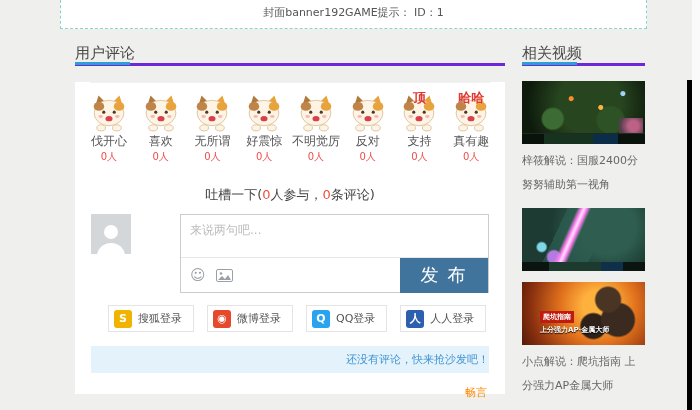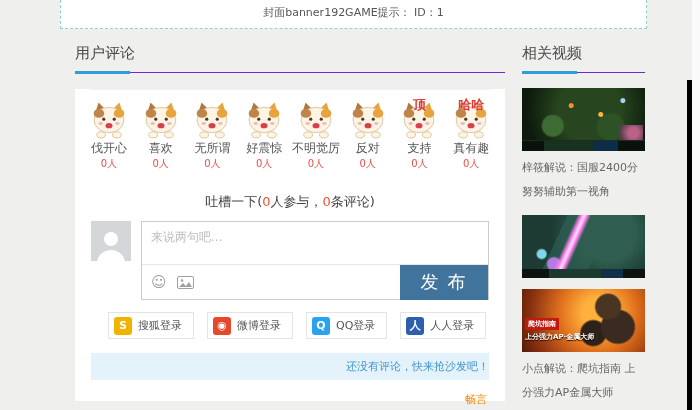--- a/index.html
+++ b/index.html
@@ -15,41 +15,41 @@
     background:#fff; border:1px dashed #8ad4cf; border-top:none;
     display:flex; align-items:flex-start; justify-content:center;
   }
   .banner-text { font-size:11px; color:#555; margin-top:5px; }
 
   
   .content { display:flex; margin-left:75px; margin-top:14px; }
   .col-left { width:430px; }
   .col-right { width:123px; margin-left:17px; }
 
-  .sec-header { position:relative; border-bottom:1px solid #6d28d9; padding-bottom:9px; }
+  .sec-header { position:relative; border-bottom:3px solid #6d28d9; }
   .sec-title { font-size:15px; color:#4a4a4a; }
   .sec-accent { position:absolute; left:0; bottom:-2px; width:55px; height:3px; background:#2e9fd4; }
 
   
   .panel { margin-top:15px; background:#fff; height:312px; position:relative; }
   .panel-hr { border:0; border-top:1px solid #f1f1f1; margin:16px 15px 0; }
 
   .emotions { display:flex; padding:10px 8px 0; }
   .emotion { flex:1; text-align:center; position:relative; cursor:pointer; }
   .em-icon { display:block; margin:0 auto; }
   .em-overlay { position:absolute; top:-4px; left:50%; transform:translateX(-50%);
     color:#e03a30; font-weight:bold; font-size:13px; white-space:nowrap; text-shadow:0 0 1px #fff; }
   .em-overlay:empty { display:none; }
   .em-label { display:block; font-size:12px; color:#555; }
   .em-count { display:block; font-size:10px; color:#ef4b4b; }
 
   .form-title { margin:22px 24px 0; font-size:13px; color:#444;text-align:center; }
   .form-title .num { color:#f04f3a; }
 
-  .editor-row { display:flex; margin:10px 16px 0; }
+  .editor-row { display:flex; margin:10px 16px 0;gap:39px; }
   .avatar { width:40px; height:40px; background:#d4d7da; margin-right:10px; flex:none;
     display:flex; align-items:flex-end; justify-content:center; overflow:hidden; }
   .editor { flex:1; border:1px solid #ccc; display:flex; flex-direction:column; }
   .editor textarea {
     border:none; outline:none; resize:none; width:100%; height:42px;
     padding:7px 9px; font-size:12px; color:#666;
     font-family:"DejaVu Sans","Liberation Sans",sans-serif;
   }
   .editor textarea::placeholder { color:#bcbcbc; }
   .toolbar { border-top:1px solid #e7e7e7; height:35px; display:flex; align-items:center; padding-left:9px; }
@@ -105,21 +105,21 @@
     transform:rotate(24deg); }
   .thumb-beam::after { content:""; position:absolute; left:0; right:0; bottom:0; height:9px;
     background:linear-gradient(90deg,#0c1410 0 22%,#1c3a2d 22% 64%,#103049 64% 82%,#0c1410 82%); }
 
   .thumb-morde { background:
     radial-gradient(circle at 62% 38%, #ffb13d 0 18%, #e0701c 45%, #8c3210 78%, #541a06); }
   .thumb-morde::before { content:""; position:absolute; inset:0; background:
     radial-gradient(circle at 70% 28%, #4a3424 0 12px, transparent 14px),
     radial-gradient(circle at 78% 60%, #3a2a20 0 16px, transparent 18px),
     radial-gradient(circle at 58% 70%, #2e211a 0 12px, transparent 14px); }
-  .thumb-ov { position:absolute; left:3px; top:22px; z-index:2; }
+  .thumb-ov { position:absolute; left:18px; top:22px; z-index:2; }
   .thumb-ov1 { display:inline-block; font-size:7px; color:#fff; background:#c11a0f; padding:1px 3px; font-weight:bold; }
   .thumb-ov1:empty { display:none; }
   .thumb-ov2 { display:block; font-size:7px; color:#fff; margin-top:2px; font-weight:bold; text-shadow:0 1px 1px #000; }
   .thumb-ov2:empty { display:none; }
 
   
   .scroll-track { position:absolute; top:0; right:0; width:8px; height:410px; background:#fafafa; }
   .scroll-thumb { position:absolute; top:80px; right:8px; width:5px; height:330px; background:#000; }
 </style>
 </head>

